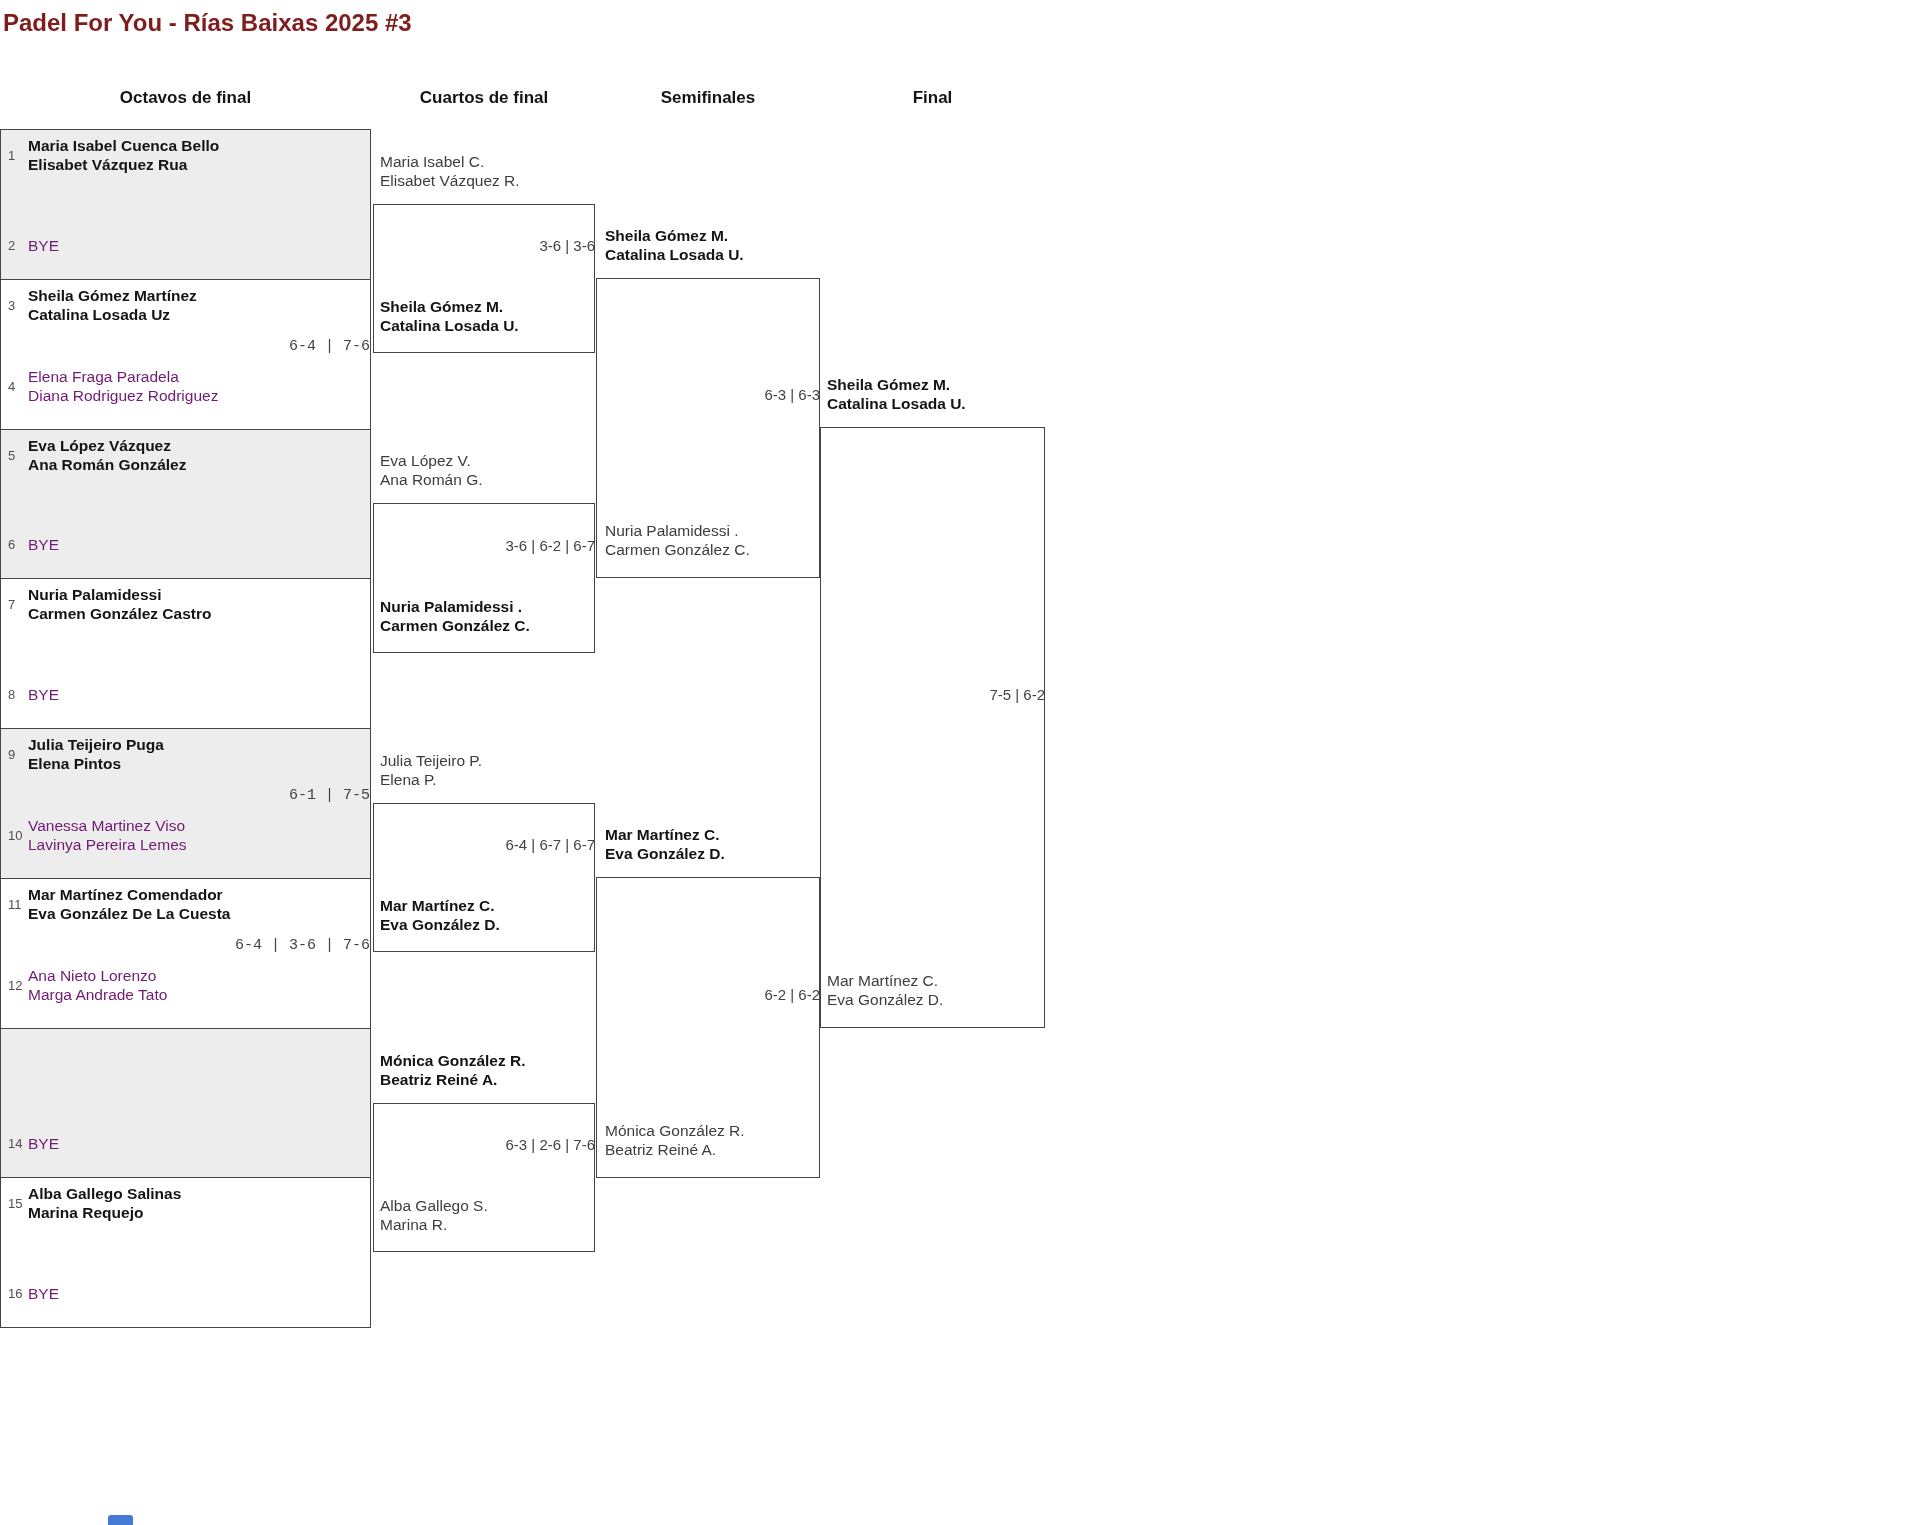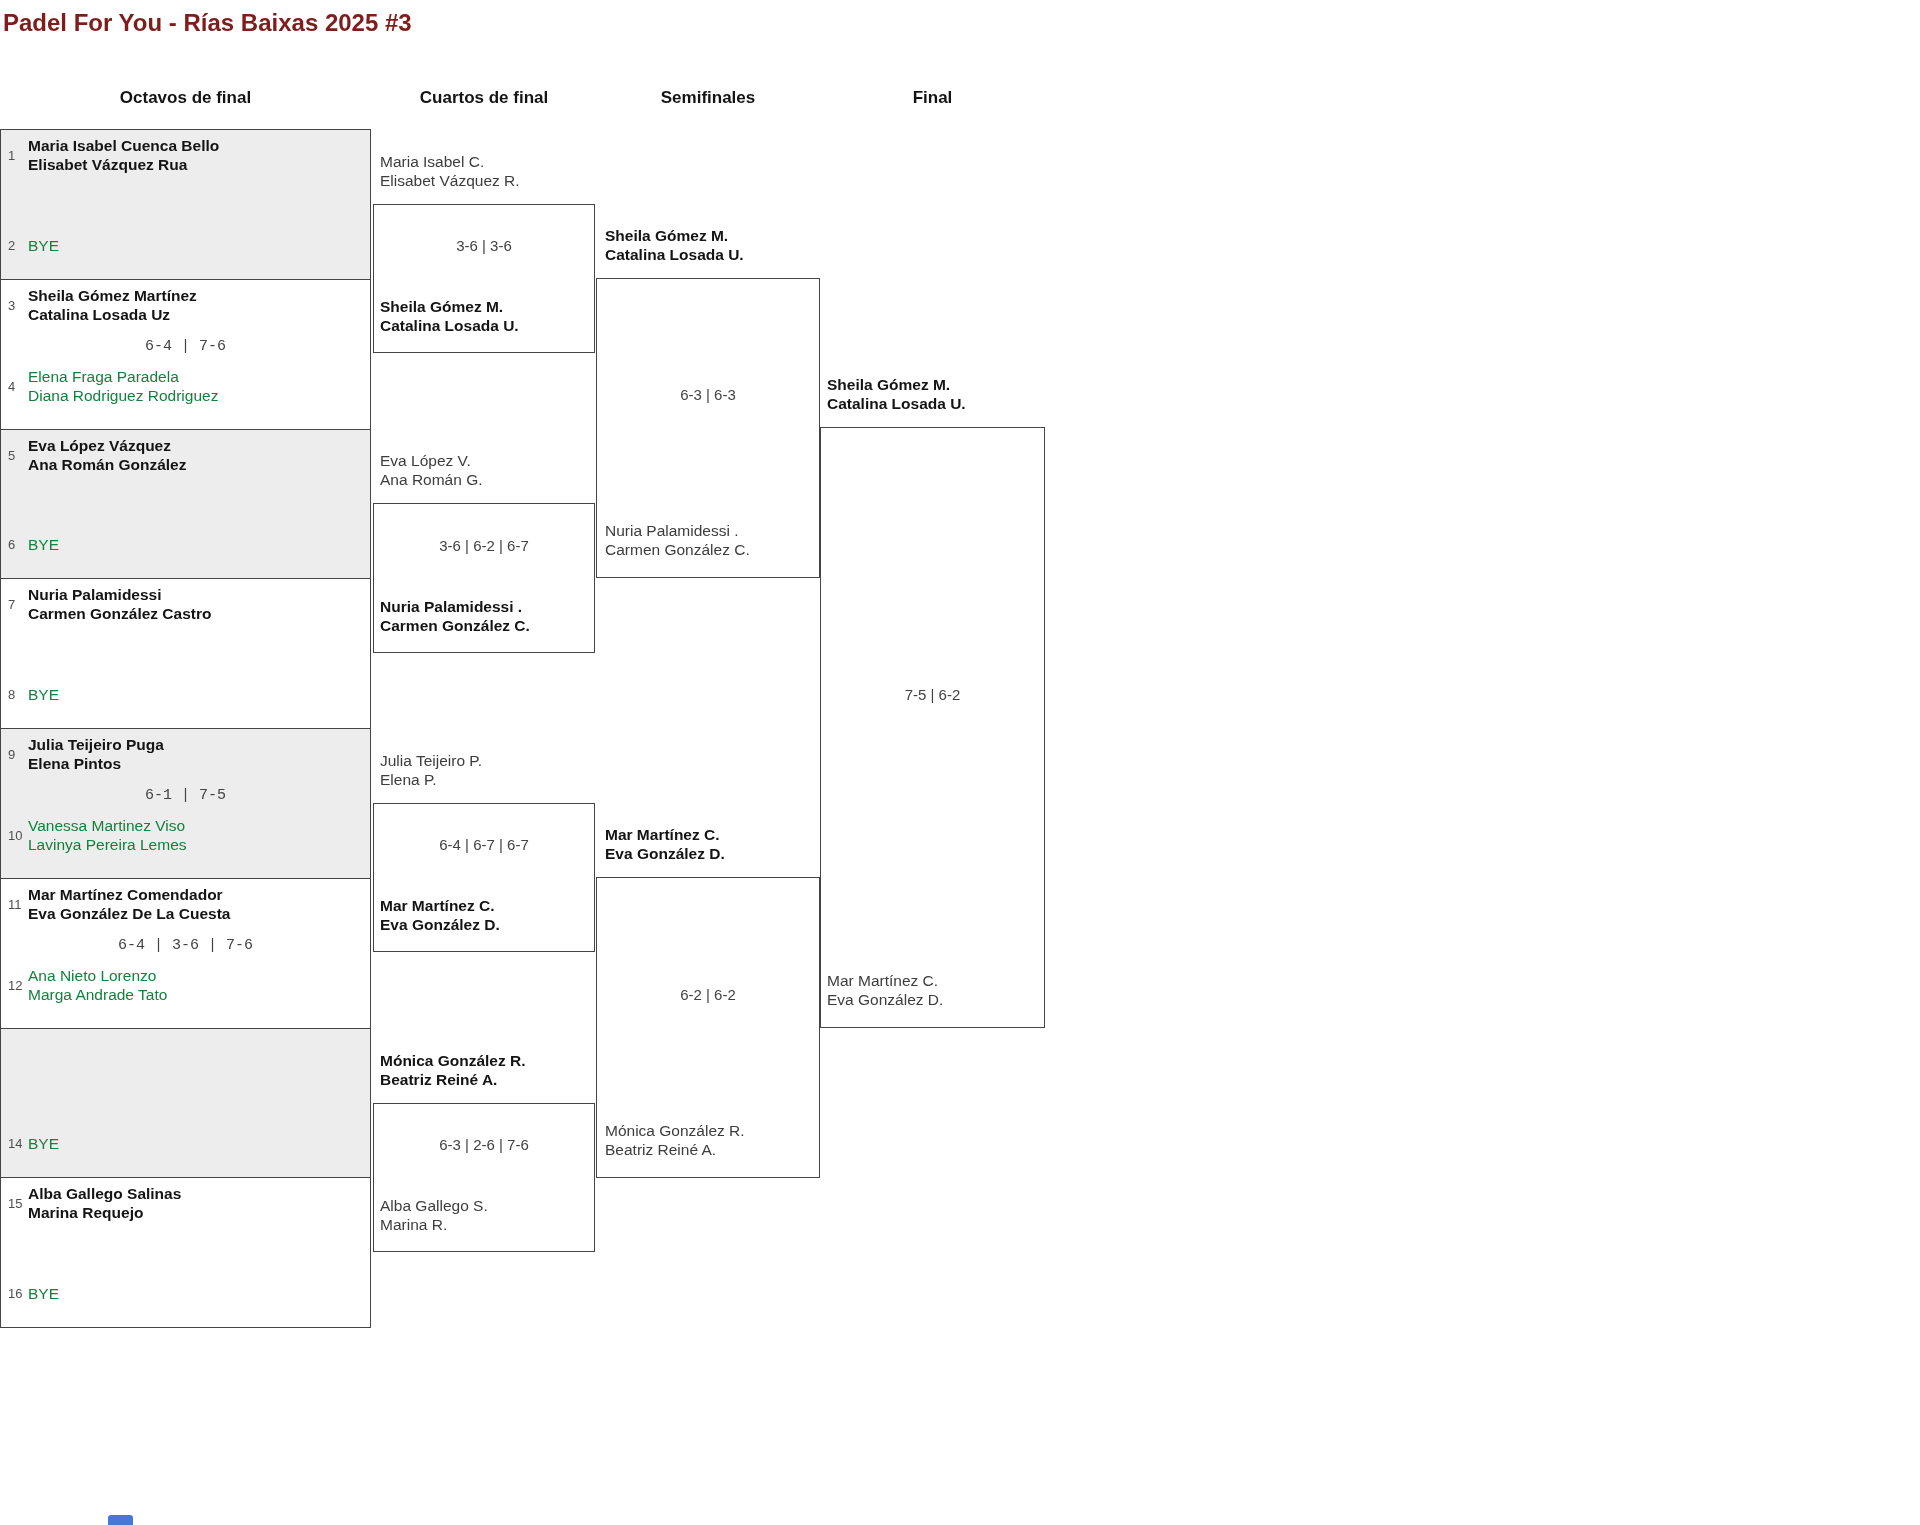--- a/index.html
+++ b/index.html
@@ -6,23 +6,23 @@
   #page{position:relative;width:1920px;height:1525px;background:#ffffff;overflow:hidden;
         font-family:"Liberation Sans",sans-serif;}
   .title{position:absolute;left:3px;font-size:24px;font-weight:700;color:#7f1d1d;line-height:33px;}
   .colhead{position:absolute;top:88px;text-align:center;font-size:17px;font-weight:600;color:#141414;}
   .box{position:absolute;border:1px solid #454545;background:#fff;box-sizing:border-box;}
   .box.shaded{background:#ededed;}
   .row{position:absolute;left:7px;right:4px;display:flex;align-items:center;}
   .row.p1{top:6px;}
   .row.p2{bottom:24px;}
   .seed{width:20px;flex:none;font-size:13px;color:#4f4f4f;}
-  .names{font-size:15.5px;line-height:19px;color:#15803d;}
+  .names{font-size:15.5px;line-height:19px;color:#701a75;}
   .bold .names,.lbl.bold{font-weight:700;color:#141414;}
-  .score{position:absolute;text-align:center;font-size:15px;color:#424242;line-height:19px;}
+  .score{position:absolute;text-align:right;font-size:15px;color:#424242;line-height:19px;}
   .score.inbox{left:0;right:0;top:calc(50% - 18px);font-family:Liberation Mono, monospace;}
   .lbl{position:absolute;width:212px;font-size:15.5px;line-height:19px;color:#3d3d3d;}
   .dot{position:absolute;border-radius:50%;}
   #logo{position:absolute;left:1685px;top:5px;width:228px;height:70px;}
   #logo .word{position:absolute;left:66px;top:8px;font-size:44px;line-height:52px;font-weight:700;
               letter-spacing:-2px;color:#7db928;}
   #blue-artifact{position:absolute;left:108px;top:1515px;width:25px;height:10px;background:#4678d6;
                  border-radius:3px 3px 0 0;}
 </style>
 </head>

